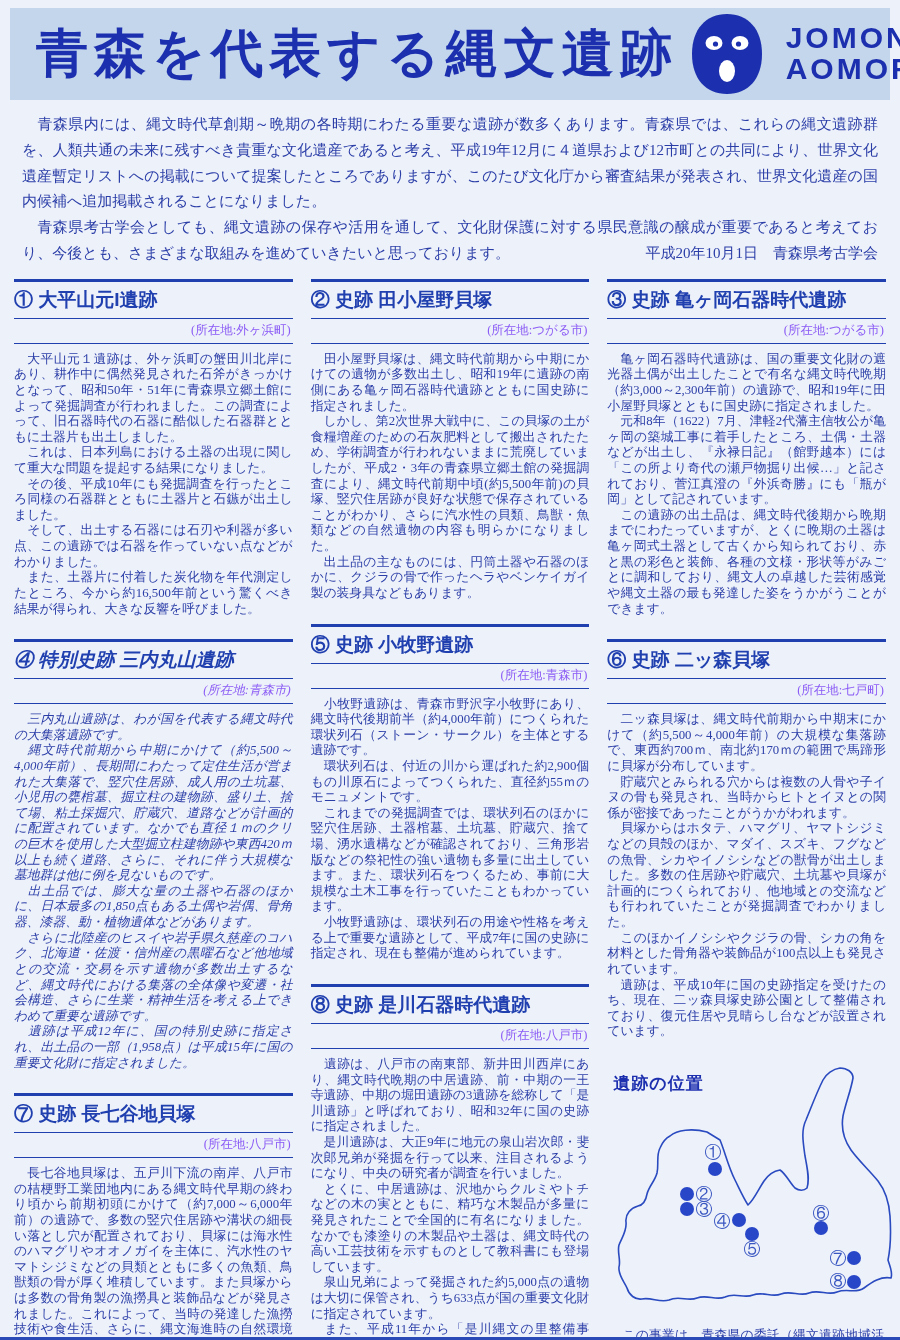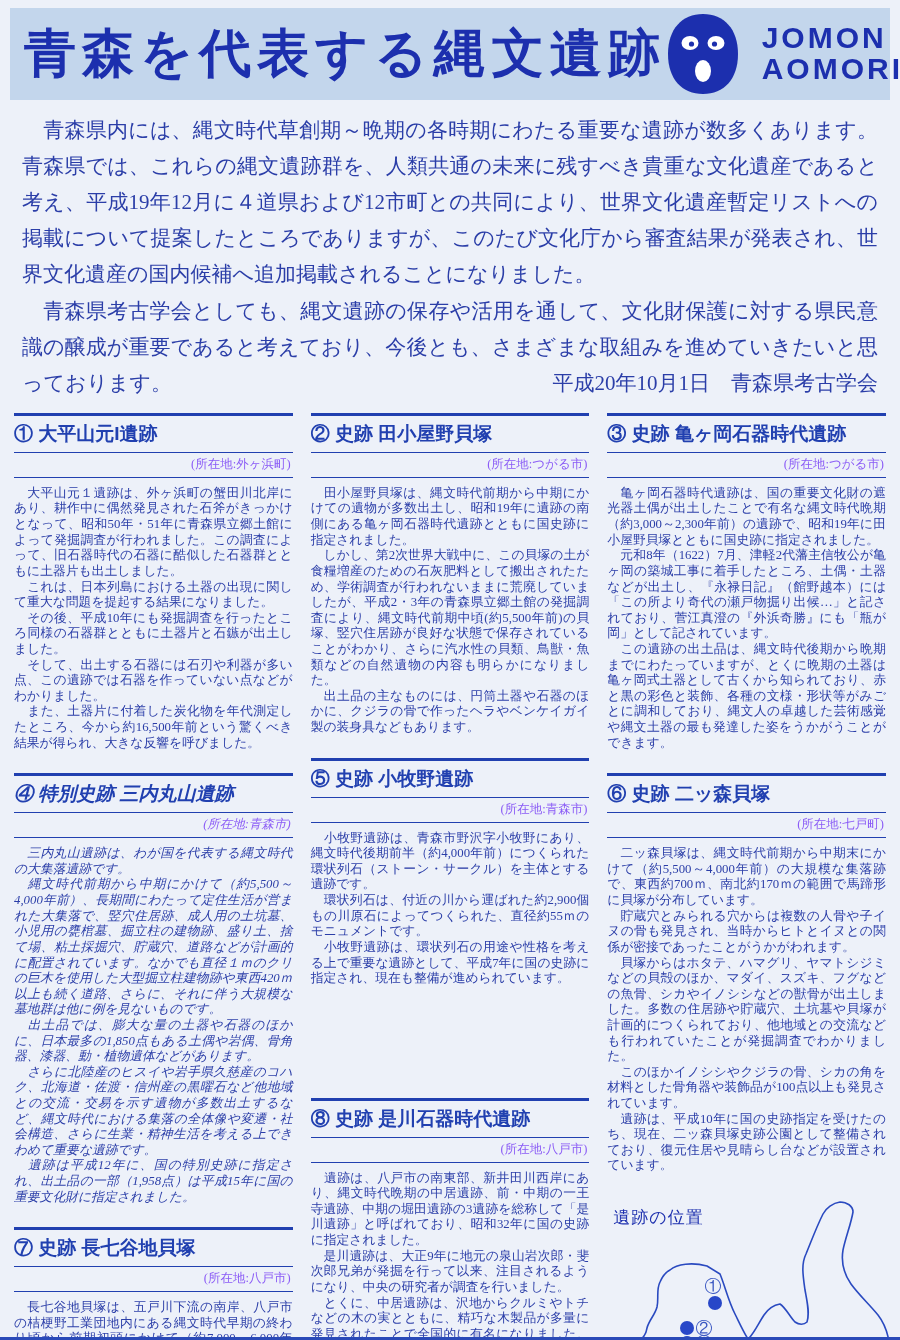--- a/index.html
+++ b/index.html
@@ -11,33 +11,33 @@
     overflow:hidden;
     font-family:"Liberation Serif",serif;
   }
   
   .header{
     height:92px;background:#c3d6ec;
     display:flex;align-items:center;
     padding:0 14px;box-sizing:border-box;
   }
   .page-title{
-    margin:0;font-family:"Liberation Sans",sans-serif;
+    margin:12px;font-family:"Liberation Sans",sans-serif;
     font-weight:bold;font-size:52px;color:#1c2fae;
     letter-spacing:6px;white-space:nowrap;
   }
   .logo{margin-left:auto;display:flex;align-items:center;gap:22px;}
   .logo-face{display:block;}
   .logo-text{
     font-family:"Liberation Sans",sans-serif;font-weight:bold;
     color:#1c2fae;font-size:30px;line-height:1.02;letter-spacing:3px;
   }
   
   .intro{
-    color:#2b3ea8;font-size:21px;line-height:1.72;
+    color:#2b3ea8;font-size:15px;line-height:1.72;
     text-align:justify;padding:12px 12px 4px;
   }
   .intro p{margin:0;}
   .sig{float:right;}
   
   .columns{display:flex;gap:18px;padding:8px 4px 0;}
   .col{flex:1;min-width:0;}
   .site-section{margin-bottom:22px;}
   .sec-1,.sec-2,.sec-3{min-height:318px;}
   .sec-4{min-height:408px;font-style:italic;}
@@ -55,21 +55,21 @@
   }
   .sec-body{
     color:#2b3ea8;font-size:12.8px;line-height:1.22;
     text-align:justify;padding-top:8px;
   }
   .sec-body p{margin:0;}
   
   .map-block{position:relative;padding-top:2px;}
   .map-heading{
     position:absolute;left:6px;top:10px;margin:0;
-    font-family:"Liberation Sans",sans-serif;font-weight:normal;
+    font-family:"Liberation Sans",sans-serif;font-weight:bold;
     color:#1c2fae;font-size:17px;letter-spacing:1px;
   }
   .map-svg{display:block;}
   .map-outline{fill:none;stroke:#2a4ac0;stroke-width:1.6;stroke-linejoin:round;}
   .map-dot{fill:#2847c8;}
   .map-label{
     fill:#3a57c2;font-size:17px;
     font-family:"Liberation Sans",sans-serif;
     text-anchor:middle;dominant-baseline:central;
   }
@@ -162,20 +162,21 @@
         </section>
         <section class="site-section sec-5">
           <div class="sec-topline"></div>
           <h2 class="sec-title"><span>⑤</span> 史跡 小牧野遺跡</h2>
           <div class="sec-underline"></div>
           <div class="sec-loc">(所在地:青森市)</div>
           <div class="sec-underline"></div>
           <div class="sec-body">
             <p>　小牧野遺跡は、青森市野沢字小牧野にあり、縄文時代後期前半（約4,000年前）につくられた環状列石（ストーン・サークル）を主体とする遺跡です。</p>
             <p>　環状列石は、付近の川から運ばれた約2,900個もの川原石によってつくられた、直径約55ｍのモニュメントです。</p>
+            <p>　これまでの発掘調査では、環状列石のほかに竪穴住居跡、土器棺墓、土坑墓、貯蔵穴、捨て場、湧水遺構などが確認されており、三角形岩版などの祭祀性の強い遺物も多量に出土しています。また、環状列石をつくるため、事前に大規模な土木工事を行っていたこともわかっています。</p>
             <p>　小牧野遺跡は、環状列石の用途や性格を考える上で重要な遺跡として、平成7年に国の史跡に指定され、現在も整備が進められています。</p>
           </div>
         </section>
         <section class="site-section sec-8">
           <div class="sec-topline"></div>
           <h2 class="sec-title"><span>⑧</span> 史跡 是川石器時代遺跡</h2>
           <div class="sec-underline"></div>
           <div class="sec-loc">(所在地:八戸市)</div>
           <div class="sec-underline"></div>
           <div class="sec-body">

